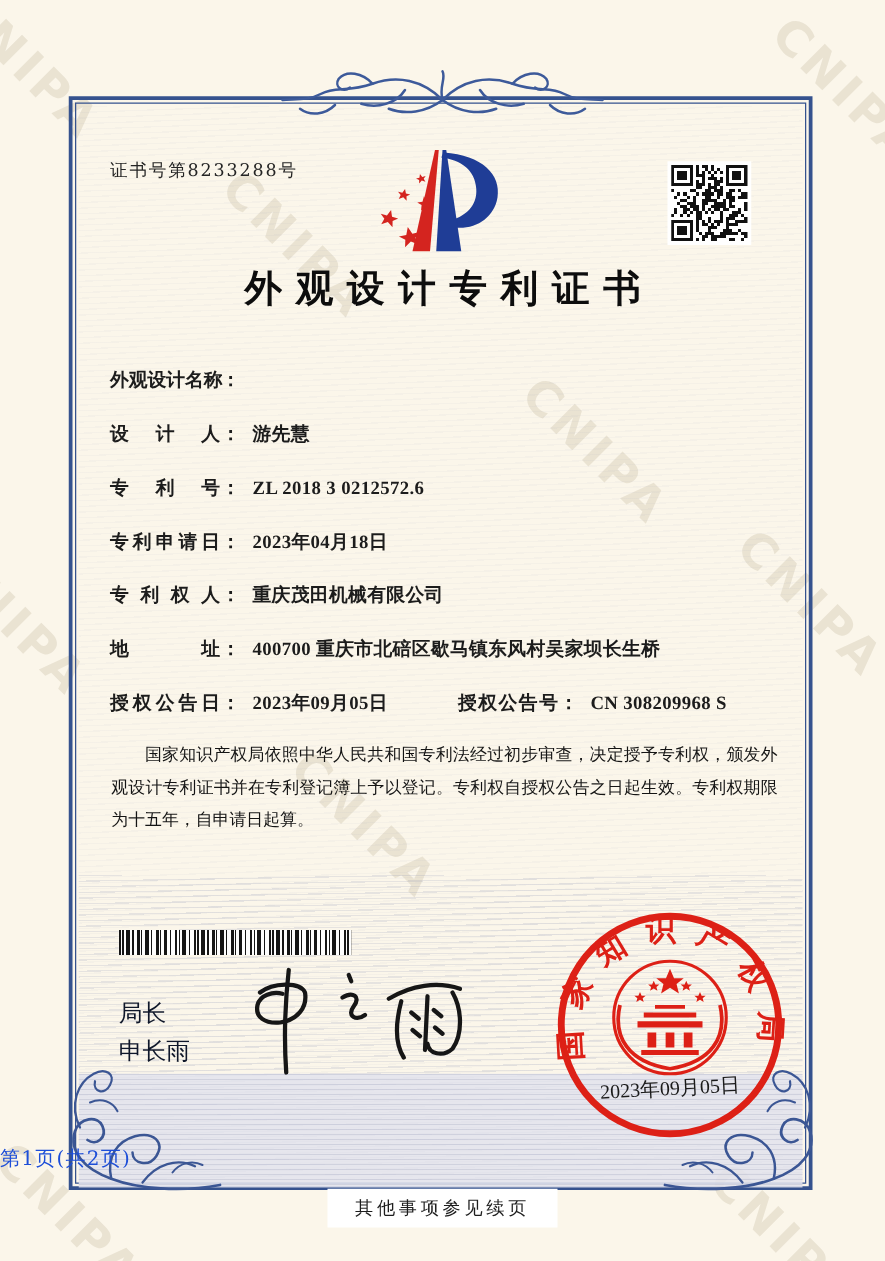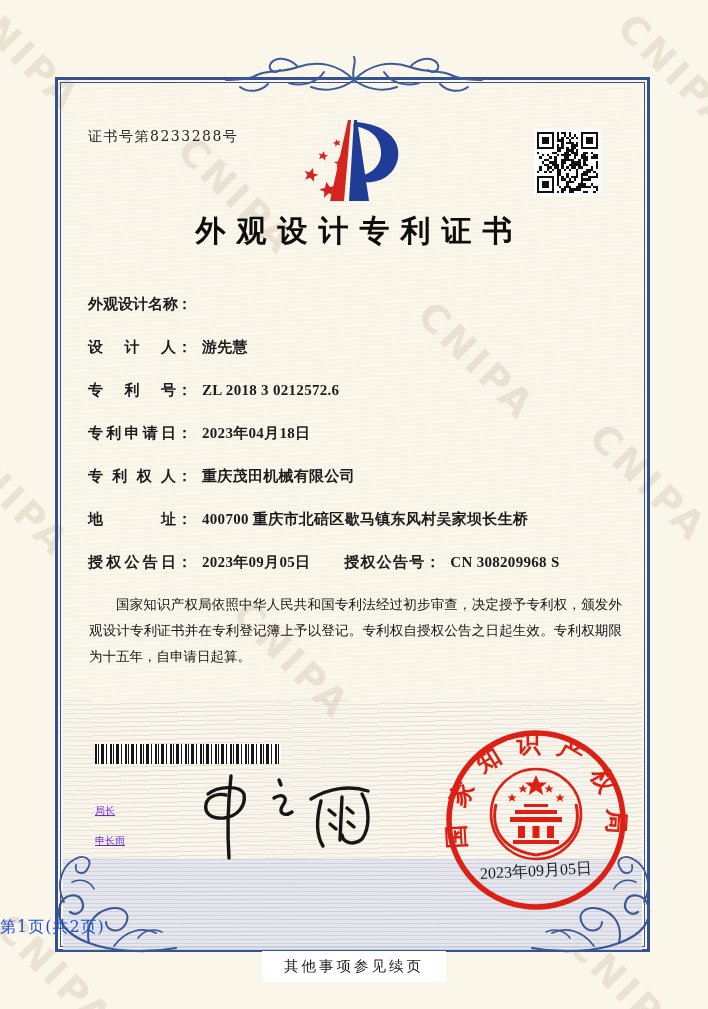--- a/index.html
+++ b/index.html
@@ -89,21 +89,21 @@
   
   .fields { position: absolute; left: 88px; top: 295px; width: 545px; font-size: 15px; }
   .frow { display: flex; align-items: baseline; height: 19px; margin-bottom: 24px; white-space: nowrap; font-weight: bold; }
   .flabel {
     display: inline-block; width: 88px;
     text-align: justify; text-align-last: justify;
     color:#1c1c1c;
   }
   .fcolon { margin: 0 10px 0 1px; }
   .fvalue { font-family: "Liberation Serif", "DejaVu Serif", serif; letter-spacing:.3px; }
-  .pair2 { margin-left: 34px; display:flex; align-items:baseline; }
+  .pair2 { margin-left: 56px; display:flex; align-items:baseline; }
   .pair2 .flabel { width: 80px; }
 
   
   .legal {
     position: absolute; left: 89px; top: 591px; width: 533px;
     font-size: 13.5px; line-height: 1.93;
     text-align: justify; color: #141414;
   }
   .legal p { text-indent: 2em; }
 
@@ -113,21 +113,21 @@
     width: 186px; height: 20px;
     background: repeating-linear-gradient(90deg,
       #151515 0 2px, #fdfdfd 2px 3px,
       #151515 3px 4px, #fdfdfd 4px 6px,
       #151515 6px 9px, #fdfdfd 9px 11px,
       #151515 11px 12px, #fdfdfd 12px 15px);
   }
   .signer {
     position: absolute; left: 95px; top: 796px;
     font-family: "DejaVu Sans", "Liberation Sans", sans-serif;
-    font-size: 10px; line-height: 30px; color: #6d28d9; text-decoration: underline;
+    font-size: 19px; line-height: 30px; color: #0f172a;
   }
   .signature { position: absolute; left: 178px; top: 768px; width: 232px; height: 96px; }
   .seal { position: absolute; left: 442px; top: 726px; width: 188px; height: 188px; }
 
   .pagefoot {
     position: absolute; left: 0; right: 0; top: 917px;
     font-size: 16px; color: #1d4ed8;
     letter-spacing: 1px;
   }
   .contnote {

